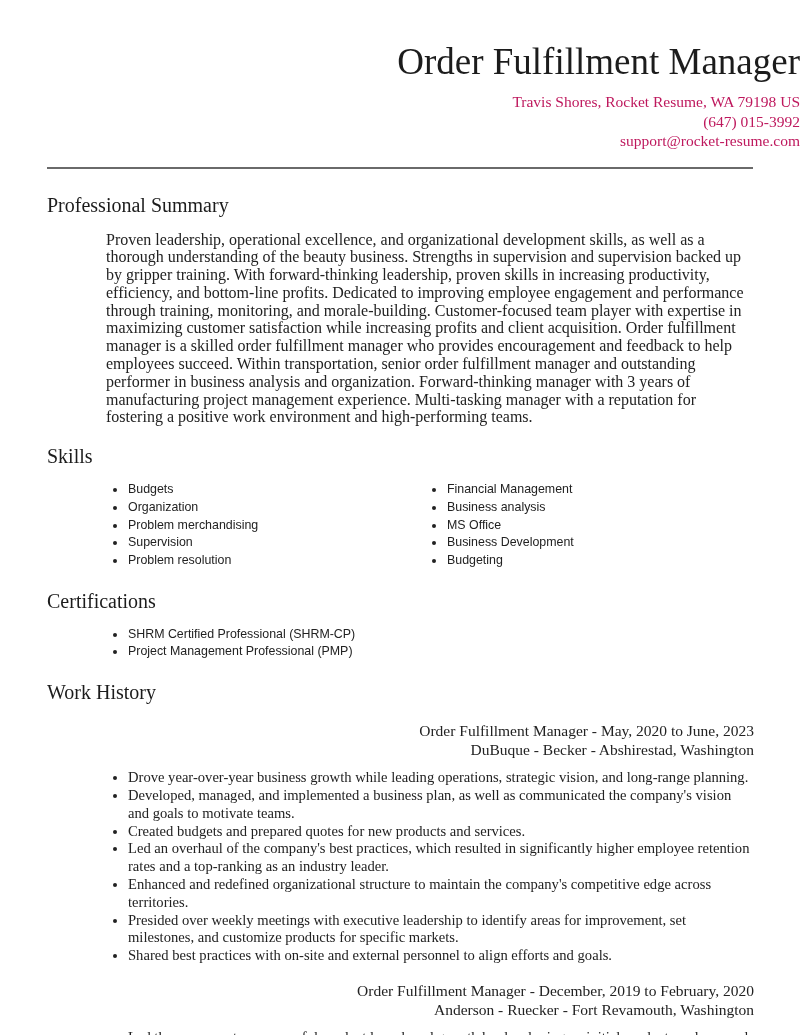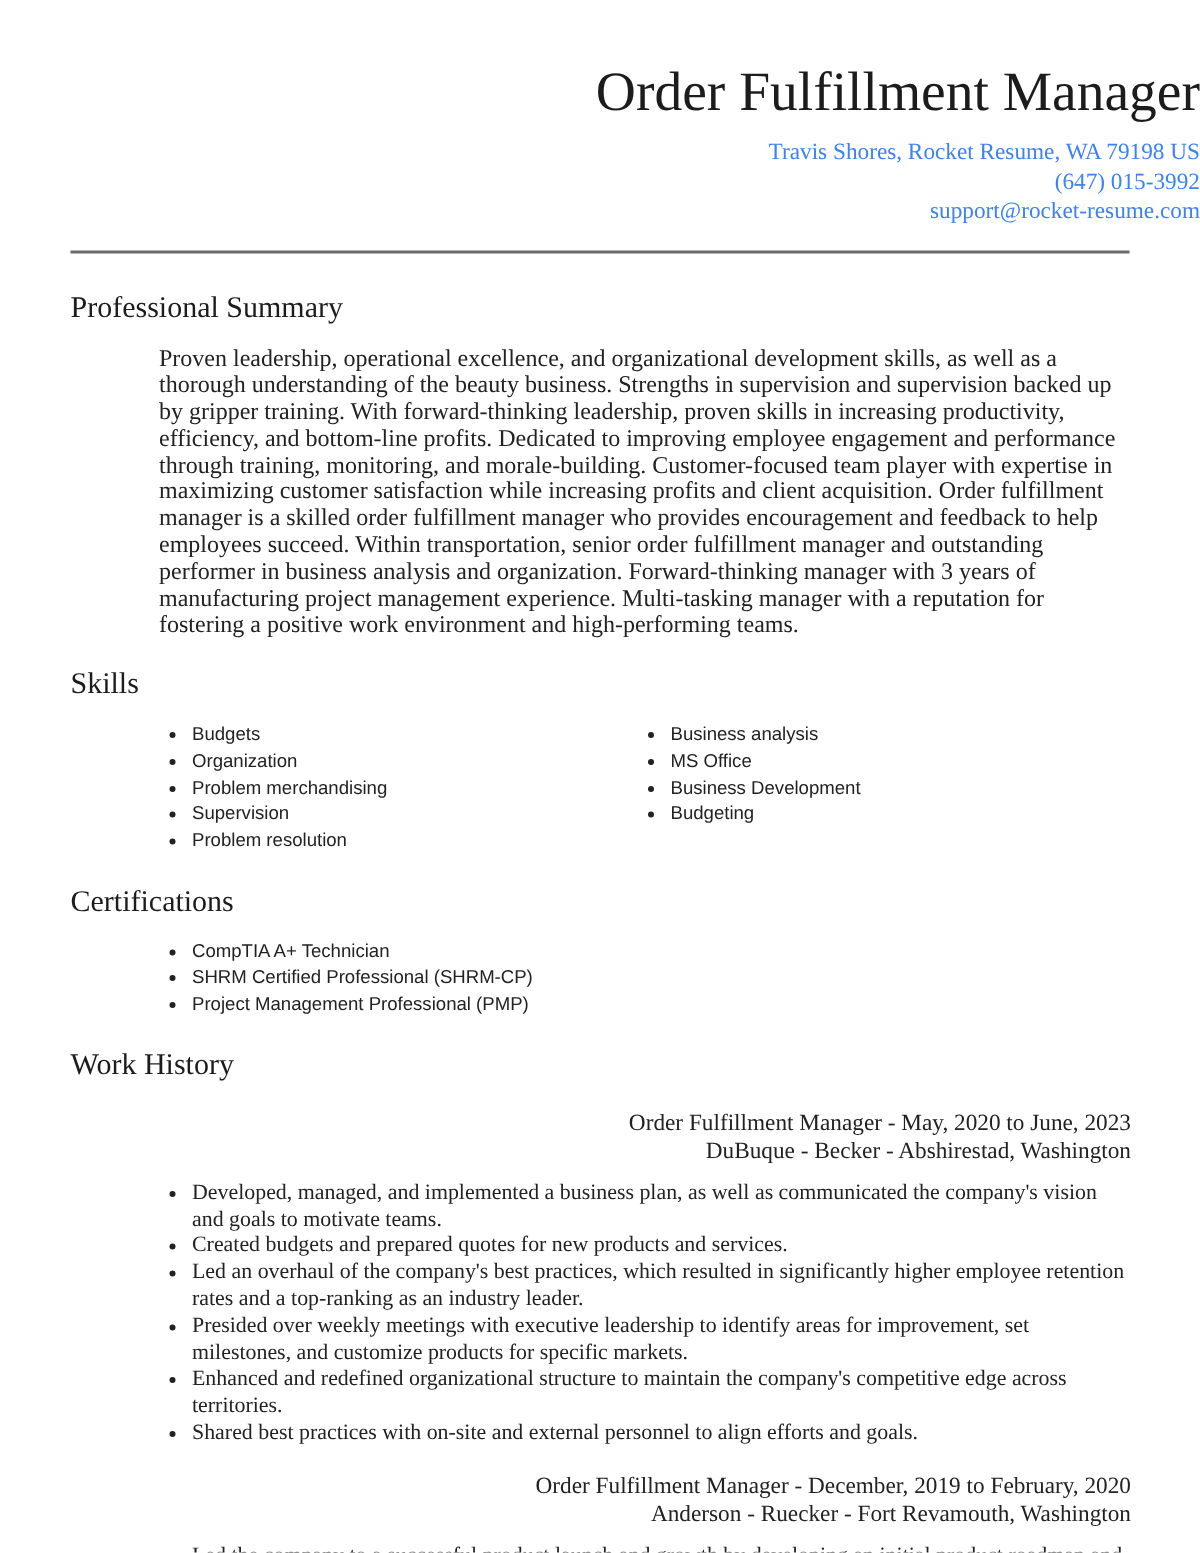--- a/index.html
+++ b/index.html
@@ -11,21 +11,21 @@
     .page { position: relative; width: 800px; }
     .header { text-align: right; padding-top: 40px; }
     .name {
       font-family: "Liberation Serif", serif;
       font-size: 37px; font-weight: normal; color: #1c1c1c;
       margin: 0; line-height: 44px; letter-spacing: 0px;
     }
     .contact { margin-top: 8px; }
     .contact div {
       font-family: "Liberation Serif", serif;
-      font-size: 15.5px; line-height: 19.5px; color: #3b82f6;
+      font-size: 15.5px; line-height: 19.5px; color: #be185d;
     }
     .divider {
       margin: 16px 47px 0 47px; height: 2px; background: #6a6a6a; border: 0;
     }
     .section-title {
       font-family: "Liberation Serif", serif;
       font-size: 20px; font-weight: normal; color: #1c1c1c;
       margin: 0; padding-left: 47px; line-height: 34px;
     }
     .summary {
@@ -82,49 +82,50 @@
     <h2 class="section-title">Skills</h2>
     <div class="skills">
       <ul>
         <li class="bullet">Budgets</li>
         <li class="bullet">Organization</li>
         <li class="bullet">Problem merchandising</li>
         <li class="bullet">Supervision</li>
         <li class="bullet">Problem resolution</li>
       </ul>
       <ul>
+        <li class="bullet">Financial Management</li>
         <li class="bullet">Business analysis</li>
         <li class="bullet">MS Office</li>
         <li class="bullet">Business Development</li>
         <li class="bullet">Budgeting</li>
       </ul>
     </div>
   </section>
 
   <section style="margin-top:14px;">
     <h2 class="section-title">Certifications</h2>
     <ul class="certs">
-      <li class="bullet">CompTIA A+ Technician</li>
       <li class="bullet">SHRM Certified Professional (SHRM-CP)</li>
       <li class="bullet">Project Management Professional (PMP)</li>
     </ul>
   </section>
 
   <section style="margin-top:14px;">
     <h2 class="section-title">Work History</h2>
 
     <div class="job" style="margin-top:12px;">
       <div class="job-line">Order Fulfillment Manager - May, 2020 to June, 2023</div>
       <div class="job-line">DuBuque - Becker - Abshirestad, Washington</div>
       <ul class="job-bullets">
+        <li class="bullet">Drove year-over-year business growth while leading operations, strategic vision, and long-range planning.</li>
         <li class="bullet">Developed, managed, and implemented a business plan, as well as communicated the company's vision and goals to motivate teams.</li>
         <li class="bullet">Created budgets and prepared quotes for new products and services.</li>
         <li class="bullet">Led an overhaul of the company's best practices, which resulted in significantly higher employee retention rates and a top-ranking as an industry leader.</li>
+        <li class="bullet">Enhanced and redefined organizational structure to maintain the company's competitive edge across territories.</li>
         <li class="bullet">Presided over weekly meetings with executive leadership to identify areas for improvement, set milestones, and customize products for specific markets.</li>
-        <li class="bullet">Enhanced and redefined organizational structure to maintain the company's competitive edge across territories.</li>
         <li class="bullet">Shared best practices with on-site and external personnel to align efforts and goals.</li>
       </ul>
     </div>
 
     <div class="job" style="margin-top:16px;">
       <div class="job-line">Order Fulfillment Manager - December, 2019 to February, 2020</div>
       <div class="job-line">Anderson - Ruecker - Fort Revamouth, Washington</div>
       <ul class="job-bullets">
         <li class="bullet">Led the company to a successful product launch and growth by developing an initial product roadmap and go-to-market strategy.</li>
       </ul>

